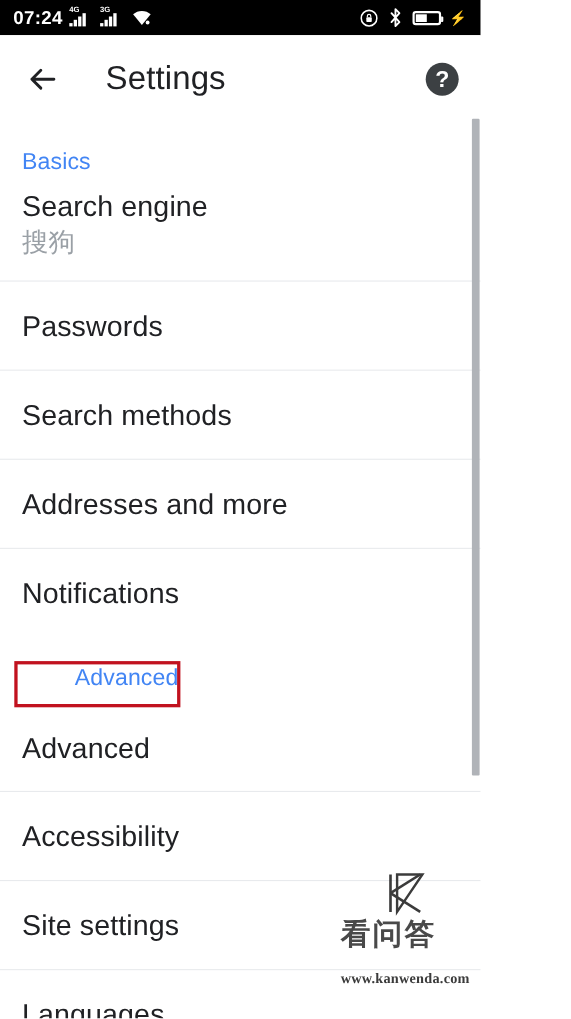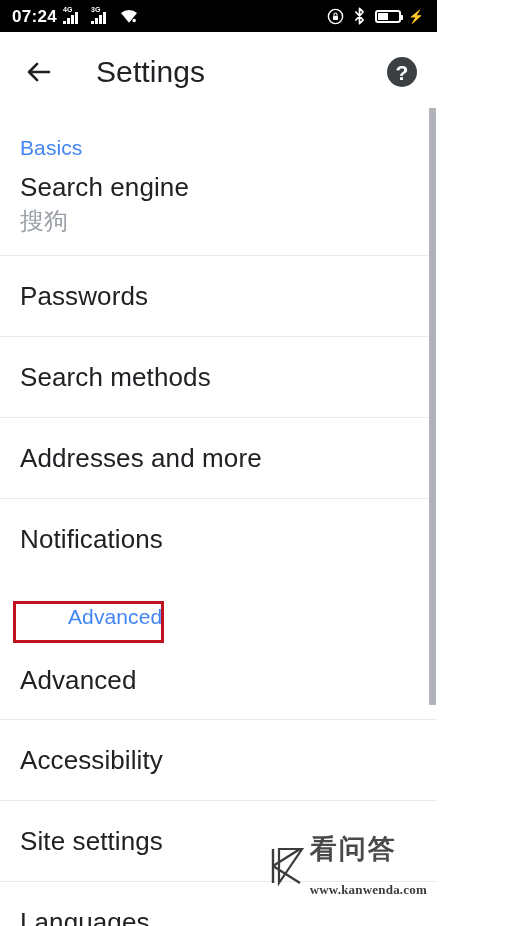--- a/index.html
+++ b/index.html
@@ -238,20 +238,21 @@
 
   
   .watermark {
     position: absolute;
     right: 10px;
     bottom: 30px;
     display: flex;
     align-items: center;
     z-index: 6;
     opacity: 0.92;
+    flex-direction: column;
   }
   .wm-logo {
     width: 48px;
     height: 48px;
     flex: none;
   }
   .wm-text {
     display: flex;
     flex-direction: column;
     line-height: 1;

